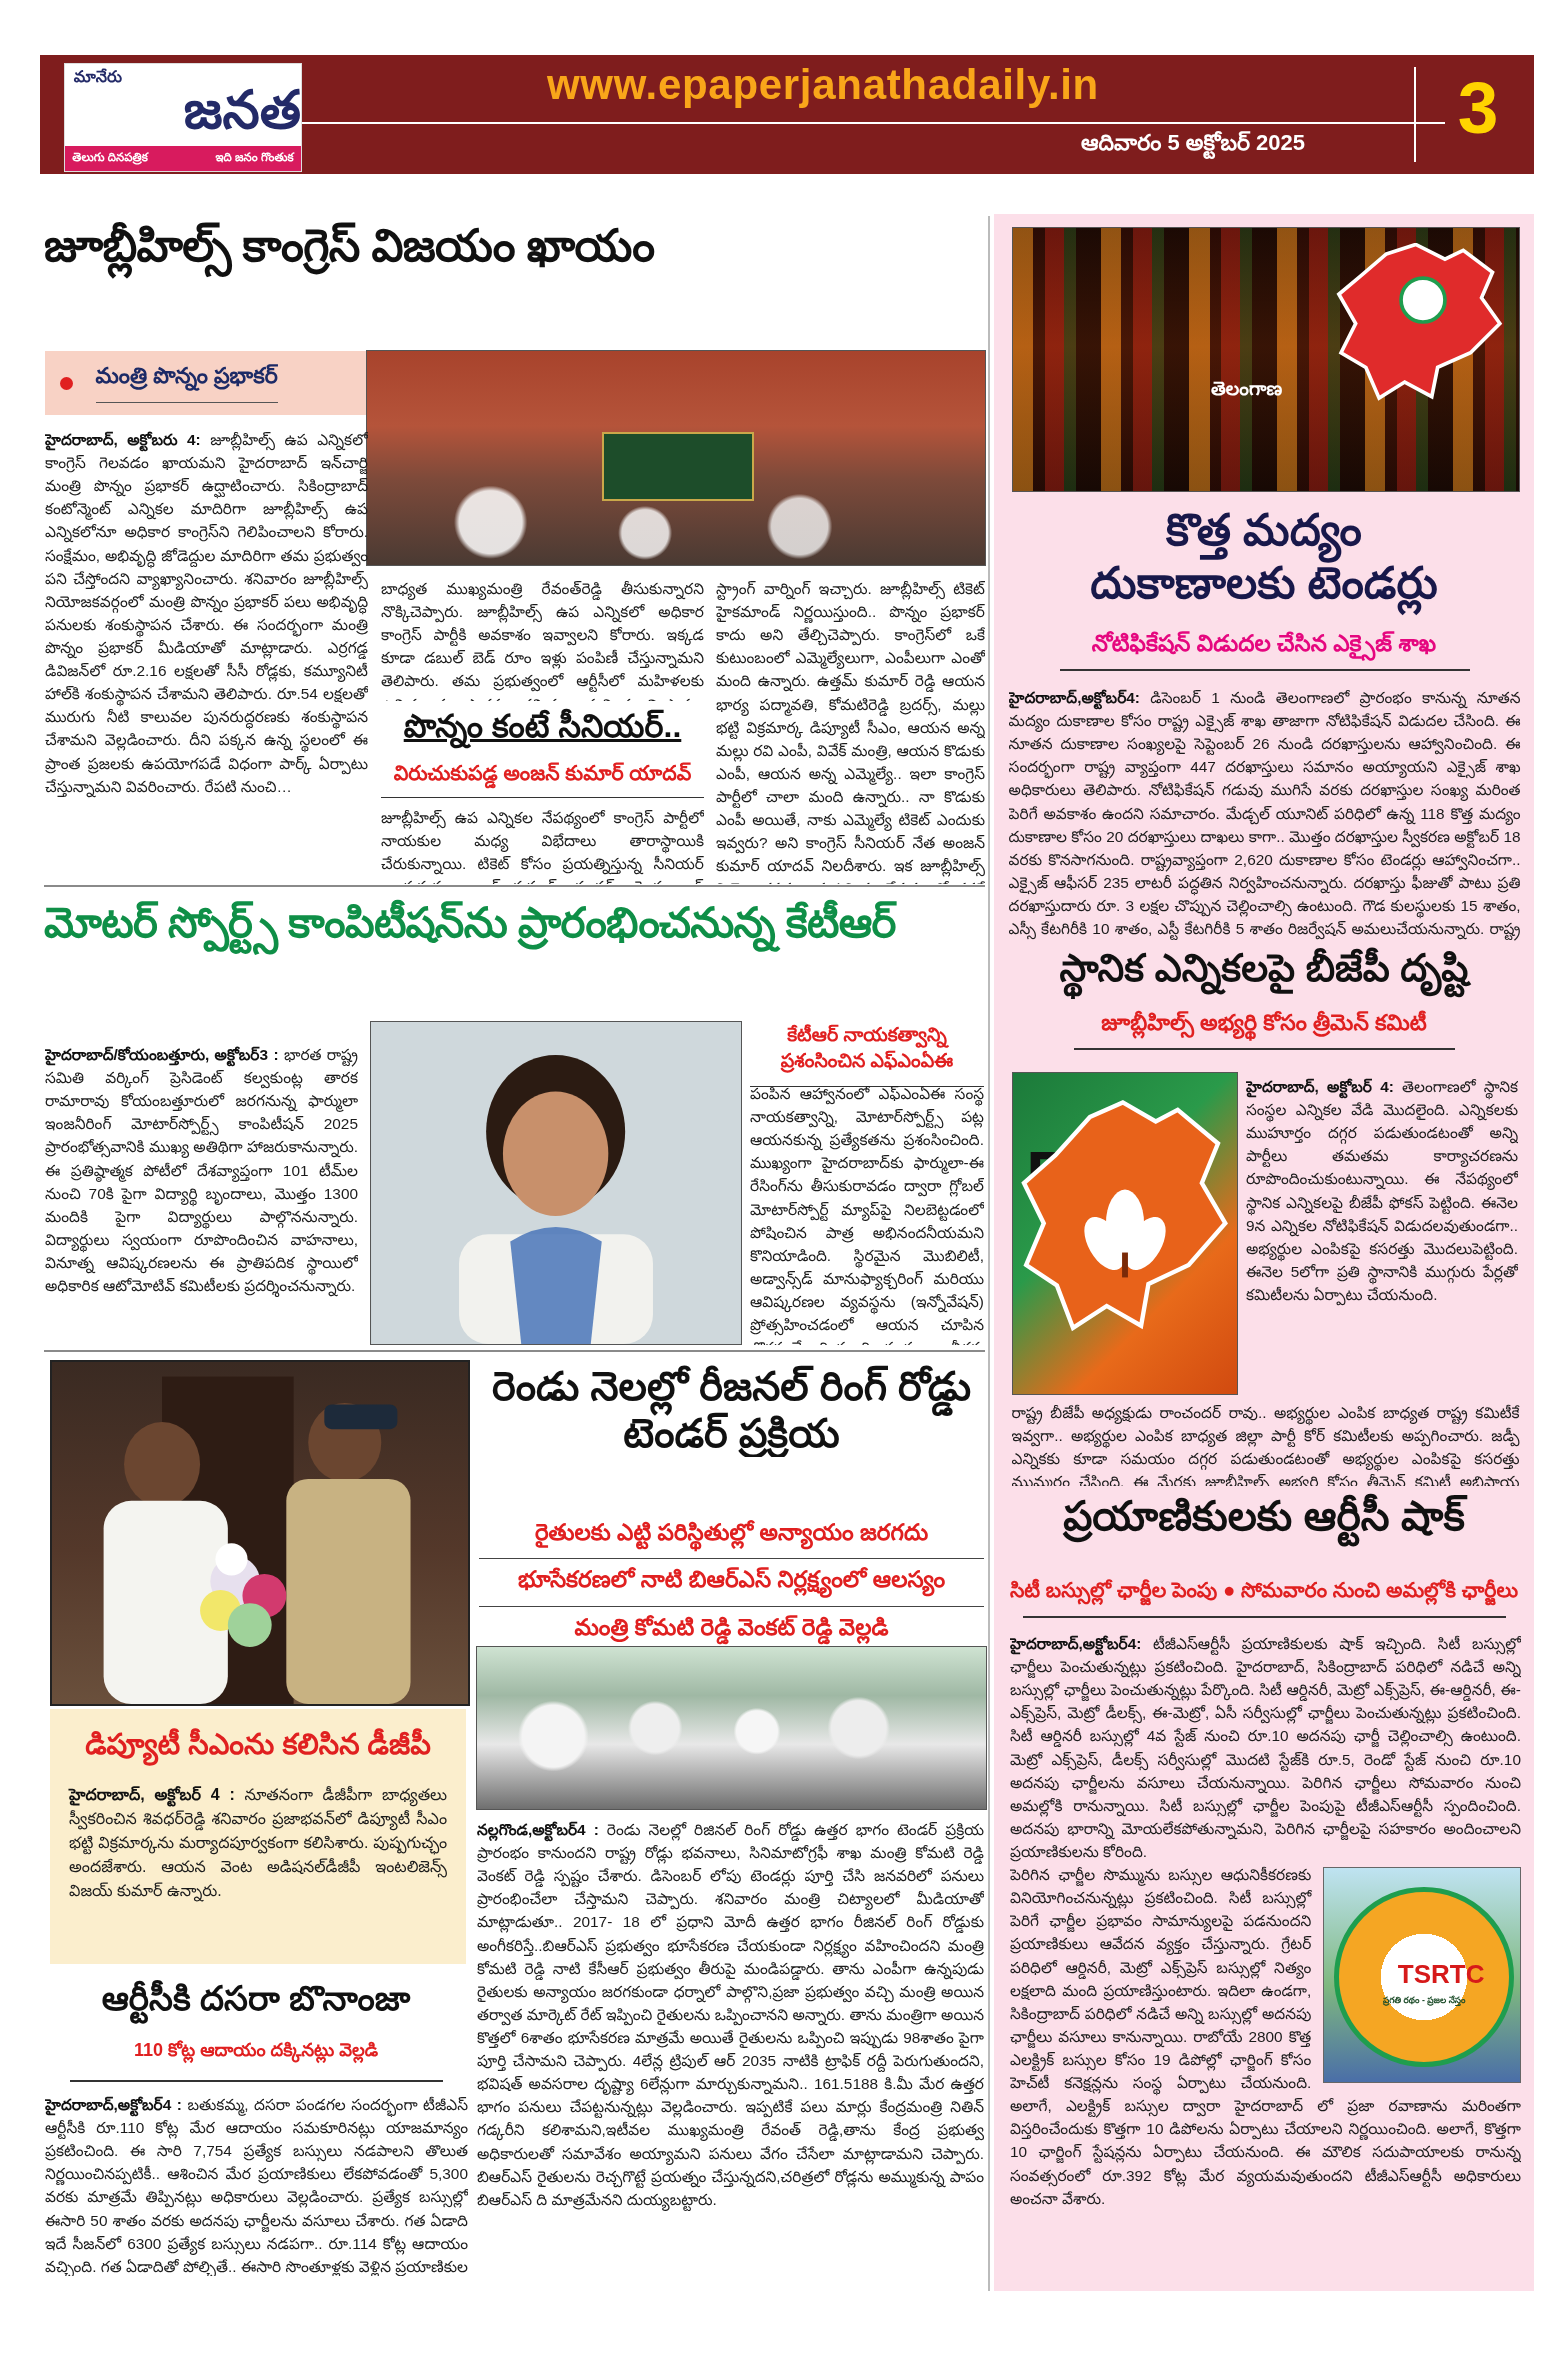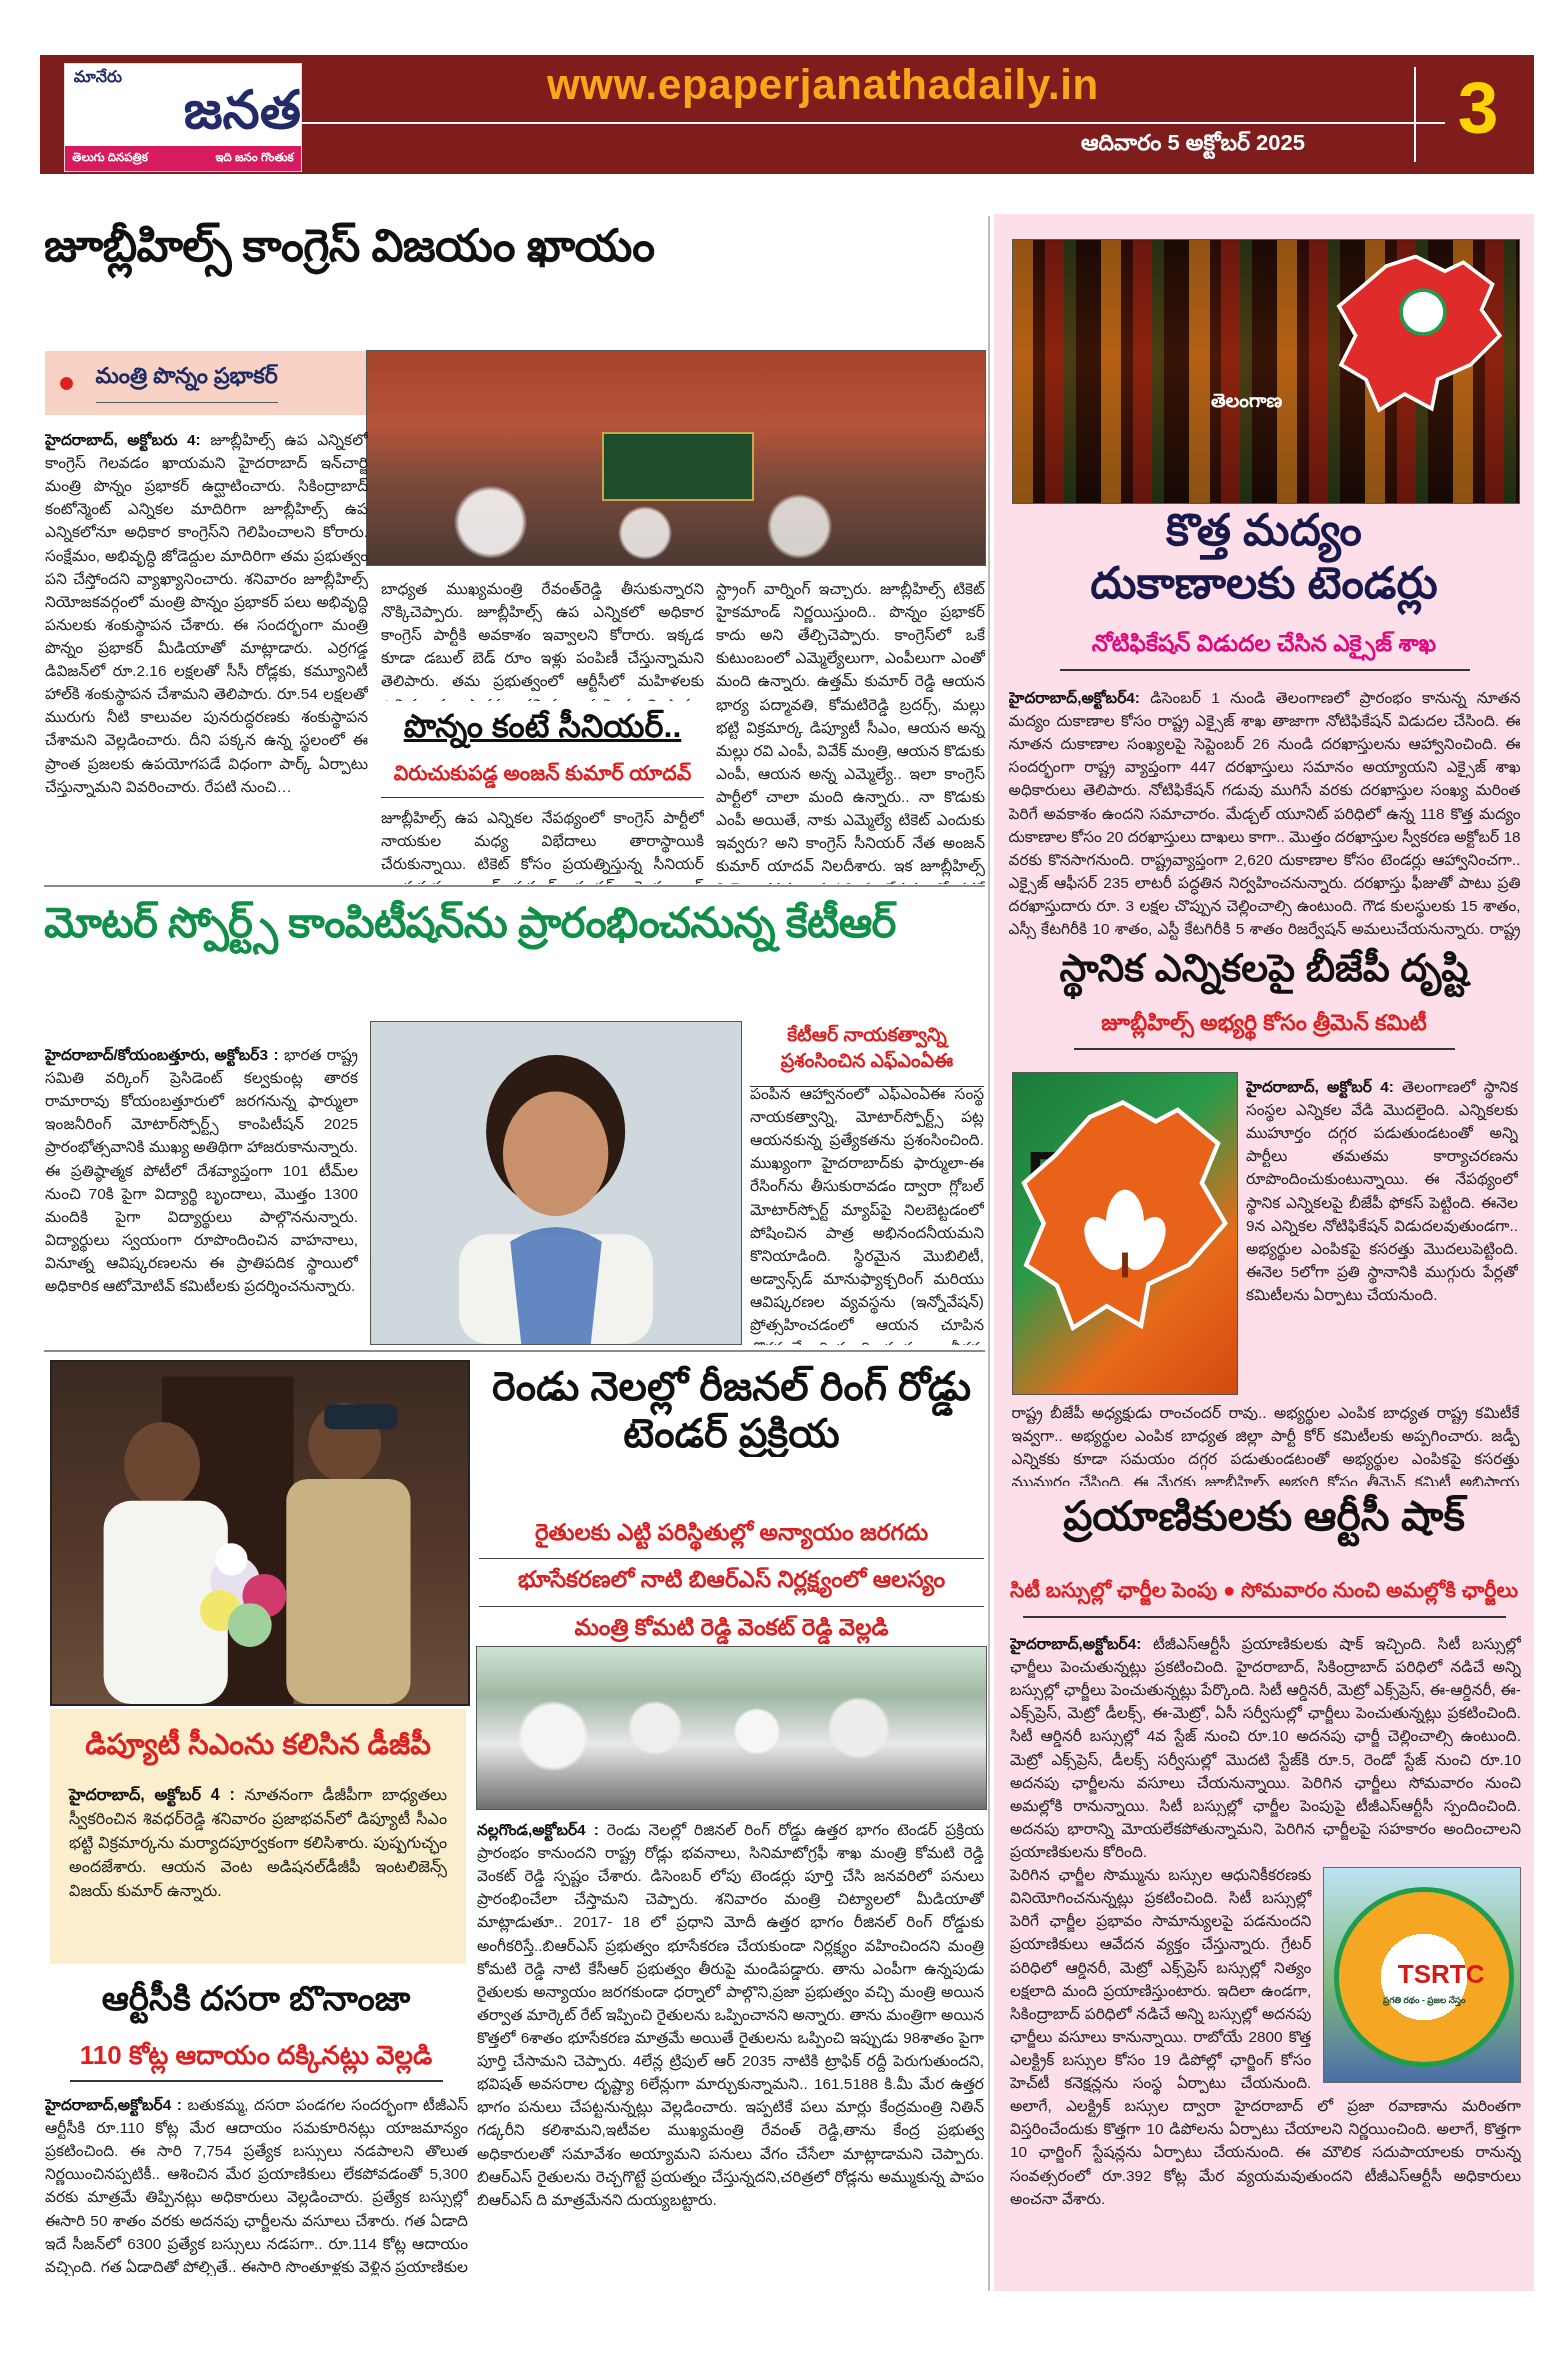--- a/index.html
+++ b/index.html
@@ -153,21 +153,21 @@
 
   <div class="abs" style="left:50px;top:1709px;width:416px;height:255px;background:#fbeecd;">
     <div class="center" style="color:#e02020;font-weight:bold;font-size:29px;padding:19px 7.3px 10.2px 7.3px;">డిప్యూటీ సీఎంను కలిసిన డీజీపీ</div>
     <div class="bodytext" style="padding:4.4px 19px;font-size:16px;">
       <span class="dateline">హైదరాబాద్, అక్టోబర్ 4 :</span>
       <span>నూతనంగా డీజీపీగా బాధ్యతలు స్వీకరించిన శివధర్‌రెడ్డి శనివారం ప్రజాభవన్‌లో డిప్యూటీ సీఎం భట్టి విక్రమార్కను మర్యాదపూర్వకంగా కలిసిశారు. పుష్పగుచ్ఛం అందజేశారు. ఆయన వెంట అడిషనల్‌డీజీపీ ఇంటలిజెన్స్ విజయ్ కుమార్ ఉన్నారు.</span>
     </div>
   </div>
 
   <div class="abs headline center nowrap" style="left:44px;top:1979px;width:424px;font-size:34px;">ఆర్టీసీకి దసరా బొనాంజా</div>
-  <div class="abs subhead-red center nowrap" style="left:44px;top:2040px;width:424px;font-size:26px;">110 కోట్ల ఆదాయం దక్కినట్లు వెల్లడి</div>
+  <div class="abs subhead-red center nowrap" style="left:44px;top:2040px;width:424px;font-size:18px;">110 కోట్ల ఆదాయం దక్కినట్లు వెల్లడి</div>
   <div class="abs underline-bar" style="left:70px;top:2080px;width:373px;"></div>
   <div class="abs bodytext" style="left:45px;top:2093px;width:423px;height:183px;">
     <span class="dateline">హైదరాబాద్,అక్టోబర్4 :</span>
     <span>బతుకమ్మ, దసరా పండగల సందర్భంగా టీజీఎస్ ఆర్టీసీకి రూ.110 కోట్ల మేర ఆదాయం సమకూరినట్లు యాజమాన్యం ప్రకటించింది. ఈ సారి 7,754 ప్రత్యేక బస్సులు నడపాలని తొలుత నిర్ణయించినప్పటికీ.. ఆశించిన మేర ప్రయాణికులు లేకపోవడంతో 5,300 వరకు మాత్రమే తిప్పినట్లు అధికారులు వెల్లడించారు. ప్రత్యేక బస్సుల్లో ఈసారి 50 శాతం వరకు అదనపు ఛార్జీలను వసూలు చేశారు. గత ఏడాది ఇదే సీజన్‌లో 6300 ప్రత్యేక బస్సులు నడపగా.. రూ.114 కోట్ల ఆదాయం వచ్చింది. గత ఏడాదితో పోల్చితే.. ఈసారి సొంతూళ్లకు వెళ్లిన ప్రయాణికుల సంఖ్య తక్కువగా ఉందని, కొందరు ప్రైవేటు వాహనాలనూ ఆశ్రయించినట్లు అధికారులు అంచనా వేస్తున్నారు. తిరుగు ప్రయాణానికి సంబంధించి ఈనెల 5, 6వ తేదీల్లో రద్దీకి అనుగుణంగా బస్సులను నడిపించాలని సంస్థ నిర్ణయించింది.</span>
   </div>
 
   <div class="abs headline center" style="left:479px;top:1363px;width:505px;font-size:40px;line-height:1.18;max-height:146px;overflow:hidden;">రెండు నెలల్లో రీజనల్ రింగ్ రోడ్డు టెండర్ ప్రక్రియ</div>
   <div class="abs" style="left:479px;top:1516px;width:505px;">
     <div class="subhead-red center nowrap" style="font-size:23px;padding:2.9px 0 7.3px 0;border-bottom:0.7px solid #444;">రైతులకు ఎట్టి పరిస్థితుల్లో అన్యాయం జరగదు</div>
     <div class="subhead-red center nowrap" style="font-size:23px;padding:7.3px 0 7.3px 0;border-bottom:0.7px solid #444;">భూసేకరణలో నాటి బిఆర్ఎస్ నిర్లక్ష్యంలో ఆలస్యం</div>
@@ -177,21 +177,21 @@
   <div class="abs bodytext" style="left:477px;top:1818px;width:507px;height:452px;">
     <span class="dateline">నల్లగొండ,అక్టోబర్4 :</span>
     <span>రెండు నెలల్లో రిజినల్ రింగ్ రోడ్డు ఉత్తర భాగం టెండర్ ప్రక్రియ ప్రారంభం కానుందని రాష్ట్ర రోడ్లు భవనాలు, సినిమాటోగ్రఫీ శాఖ మంత్రి కోమటి రెడ్డి వెంకట్ రెడ్డి స్పష్టం చేశారు. డిసెంబర్ లోపు టెండర్లు పూర్తి చేసి జనవరిలో పనులు ప్రారంభించేలా చేస్తామని చెప్పారు. శనివారం మంత్రి చిట్యాలలో మీడియాతో మాట్లాడుతూ.. 2017- 18 లో ప్రధాని మోదీ ఉత్తర భాగం రీజినల్ రింగ్ రోడ్డుకు అంగీకరిస్తే..బిఆర్ఎస్ ప్రభుత్వం భూసేకరణ చేయకుండా నిర్లక్ష్యం వహించిందని మంత్రి కోమటి రెడ్డి నాటి కేసీఆర్ ప్రభుత్వం తీరుపై మండిపడ్డారు. తాను ఎంపీగా ఉన్నపుడు రైతులకు అన్యాయం జరగకుండా ధర్నాలో పాల్గొని,ప్రజా ప్రభుత్వం వచ్చి మంత్రి అయిన తర్వాత మార్కెట్ రేట్ ఇప్పించి రైతులను ఒప్పించానని అన్నారు. తాను మంత్రిగా అయిన కొత్తలో 6శాతం భూసేకరణ మాత్రమే అయితే రైతులను ఒప్పించి ఇప్పుడు 98శాతం పైగా పూర్తి చేసామని చెప్పారు. 4లేన్ల ట్రిపుల్ ఆర్ 2035 నాటికి ట్రాఫిక్ రద్దీ పెరుగుతుందని, భవిషత్ అవసరాల దృష్ట్యా 6లేన్లుగా మార్చుకున్నామని.. 161.5188 కి.మీ మేర ఉత్తర భాగం పనులు చేపట్టనున్నట్లు వెల్లడించారు.</span>
     <span>ఇప్పటికే పలు మార్లు కేంద్రమంత్రి నితిన్ గడ్కరీని కలిశామని,ఇటీవల ముఖ్యమంత్రి రేవంత్ రెడ్డి,తాను కేంద్ర ప్రభుత్వ అధికారులతో సమావేశం అయ్యామని పనులు వేగం చేసేలా మాట్లాడామని చెప్పారు. బిఆర్ఎస్ రైతులను రెచ్చగొట్టే ప్రయత్నం చేస్తున్నదని,చరిత్రలో రోడ్లను అమ్ముకున్న పాపం బిఆర్ఎస్ ది మాత్రమేనని దుయ్యబట్టారు.</span>
   </div>
 
   <div class="abs" style="left:988px;top:216px;width:1.5px;height:2075px;background:#bbb;"></div>
 
   <div class="abs pinkcol" style="left:994px;top:214px;width:540px;height:2077px;">
 
-    <div class="abs photo photo-liquor" style="left:17.6px;top:13px;width:506px;height:263px;margin-top:12px;">
+    <div class="abs photo photo-liquor" style="left:17.6px;top:13px;width:506px;height:263px;">
       <svg class="abs" style="left:322px;top:14.6px;" width="176" height="161" viewBox="0 0 240 220">
         <path d="M70 15 L110 2 L150 22 L175 10 L215 40 L200 75 L225 110 L185 150 L140 170 L132 210 L95 190 L60 212 L42 170 L8 150 L28 110 L5 70 L35 45 Z" fill="#e02b2b" stroke="#ffffff" stroke-width="5"></path>
         <circle cx="120" cy="78" r="30" fill="#ffffff" stroke="#1f9d4e" stroke-width="5"></circle>
       </svg>
       <div class="map-label" style="top:150px;left:146px;width:176px;">తెలంగాణ</div>
     </div>
     <div class="center" style="position:absolute;top:291px;width:100%;font-weight:bold;font-size:44px;color:#18184a;line-height:1.15;">కొత్త మద్యం</div>
     <div class="center" style="position:absolute;top:344px;width:100%;font-weight:bold;font-size:44px;color:#18184a;line-height:1.15;">దుకాణాలకు టెండర్లు</div>
     <div class="center magenta nowrap" style="position:absolute;top:416px;width:100%;font-weight:bold;font-size:23px;">నోటిఫికేషన్ విడుదల చేసిన ఎక్సైజ్ శాఖ</div>
     <div class="abs underline-bar" style="left:66px;top:455px;width:410px;"></div>

